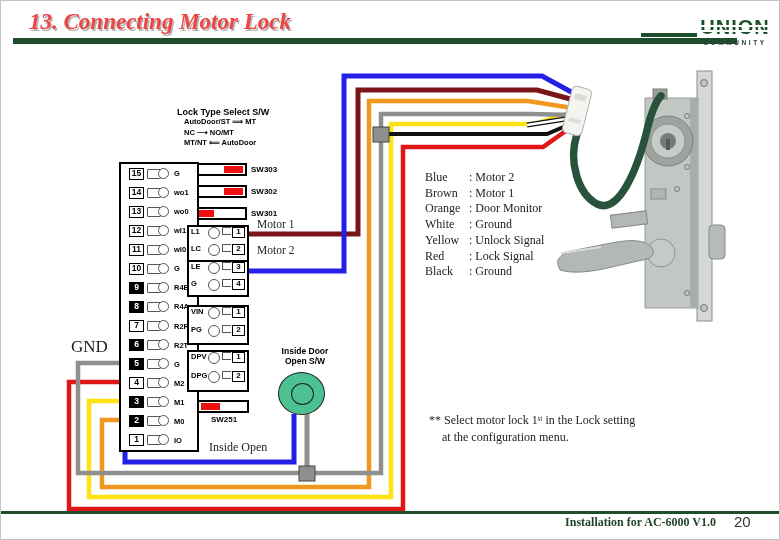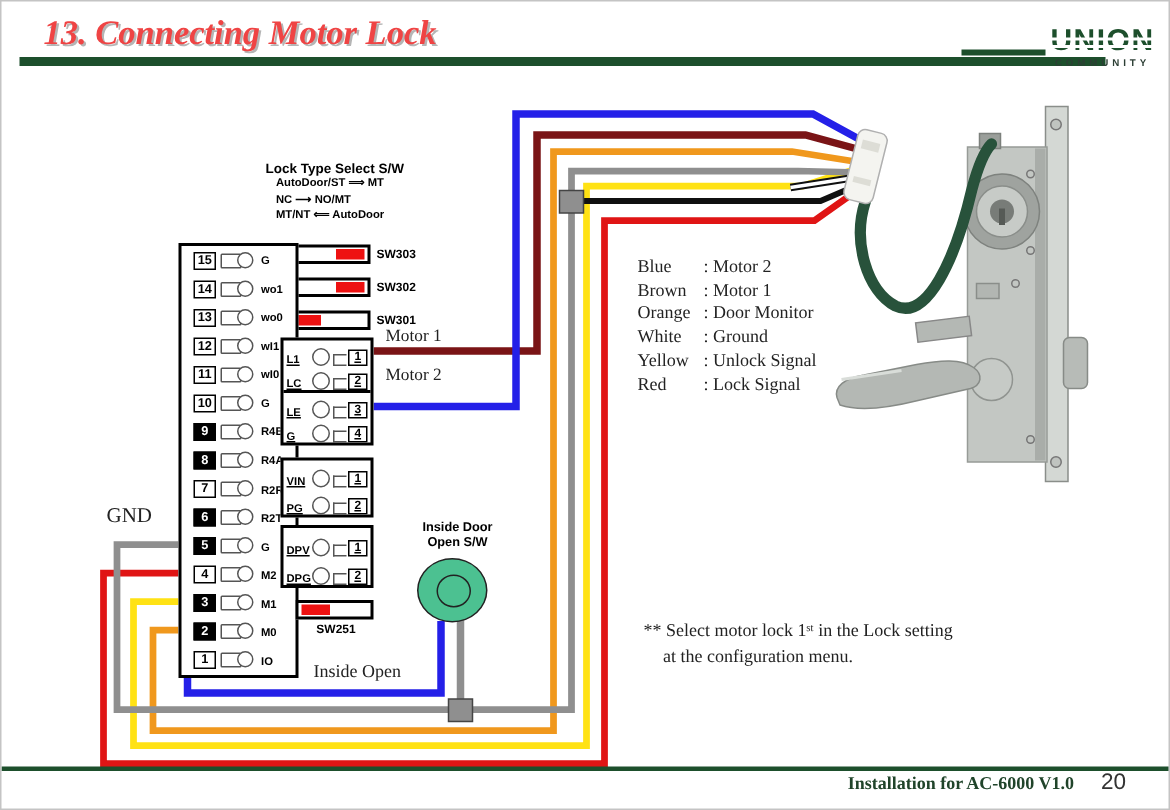--- a/index.html
+++ b/index.html
@@ -38,42 +38,42 @@
   .screw{width:24px;height:10px;position:relative;flex:none;}
   .screw::before{content:"";position:absolute;left:0;top:0;width:12px;height:8px;
                  border:1px solid #555;border-radius:1px;}
   .screw::after{content:"";position:absolute;left:11px;top:-1px;width:9px;height:9px;
                 border:1px solid #555;border-radius:50%;background:#fff;}
   .tlab{font-size:7.5px;font-weight:bold;color:#000;white-space:nowrap;}
 
   
   .block{background:#fff;border:2px solid #000;box-sizing:border-box;
          display:flex;flex-direction:column;width:62px;}
-  .brow{flex:1;display:flex;align-items:flex-end;padding:0 2px;text-decoration:underline;}
+  .brow{flex:1;display:flex;align-items:flex-start;padding:0 2px;}
   .blab{font-size:7.5px;font-weight:bold;width:17px;}
   .bscrew{width:10px;height:10px;border:1px solid #555;border-radius:50%;margin-right:2px;}
   .bconn{flex:1;height:6px;border:1px solid #555;border-right:none;margin-right:1px;}
   .bnum{width:13px;height:11px;border:1.5px solid #000;box-sizing:border-box;
         font-size:8px;font-weight:bold;text-align:center;line-height:8.5px;background:#fff;}
   .bdivider{height:0;border-top:2px solid #000;}
 
   
   .dip-row{display:flex;align-items:center;gap:4px;justify-content:flex-end;}
   .dip{position:relative;width:56px;height:13px;border:2px solid #000;background:#fff;
        box-sizing:border-box;flex:none;}
   .dip .slider{position:absolute;top:1px;width:19px;height:7px;background:var(--switch-red);}
   .dip.r .slider{right:2px;} .dip.l .slider{left:2px;}
   .dip-label{font-size:8px;font-weight:bold;color:#000;}
 
   .sw251-label{left:196px;top:414px;width:54px;text-align:center;
                font-size:8px;font-weight:bold;}
 
   
   .serif{font-family:"Liberation Serif",serif;color:#222;}
-  .gnd{left:70px;top:336px;font-size:14px;}
+  .gnd{left:70px;top:336px;font-size:17px;}
   .motor1{left:256px;top:217px;font-size:11.5px;}
   .motor2{left:256px;top:243px;font-size:11.5px;}
   .inside-door{left:256px;top:345px;width:96px;text-align:center;
                font-size:8.5px;font-weight:bold;line-height:10px;}
   .inside-open{left:208px;top:439px;font-size:12px;}
   .green-btn{left:277px;top:371px;width:47px;height:43px;border-radius:50%;
              background:var(--button-green);border:1px solid #222;box-sizing:border-box;}
   .green-btn::after{content:"";position:absolute;left:12px;top:10px;width:21px;height:20px;
              border:1px solid #222;border-radius:50%;}
 
@@ -341,20 +341,21 @@
   <div class="abs green-btn"></div>
   <div class="abs serif inside-open">Inside Open</div>
 
   <div class="abs serif legend">
     <div><span class="nm">Blue</span><span>: Motor 2</span></div>
     <div><span class="nm">Brown</span><span>: Motor 1</span></div>
     <div><span class="nm">Orange</span><span>: Door Monitor</span></div>
     <div><span class="nm">White</span><span>: Ground</span></div>
     <div><span class="nm">Yellow</span><span>: Unlock Signal</span></div>
     <div><span class="nm">Red</span><span>: Lock Signal</span></div>
+    <div><span class="nm">Black</span><span>: Ground</span></div>
   </div>
 
   <div class="abs serif note">
     <div>** Select motor lock 1ˢᵗ in the Lock setting</div>
     <div class="l2">at the configuration menu.</div>
   </div>
 
   <div class="abs footer-line"></div>
   <div class="abs footer-doc">Installation for AC-6000 V1.0</div>
   <div class="abs footer-page">20</div>

